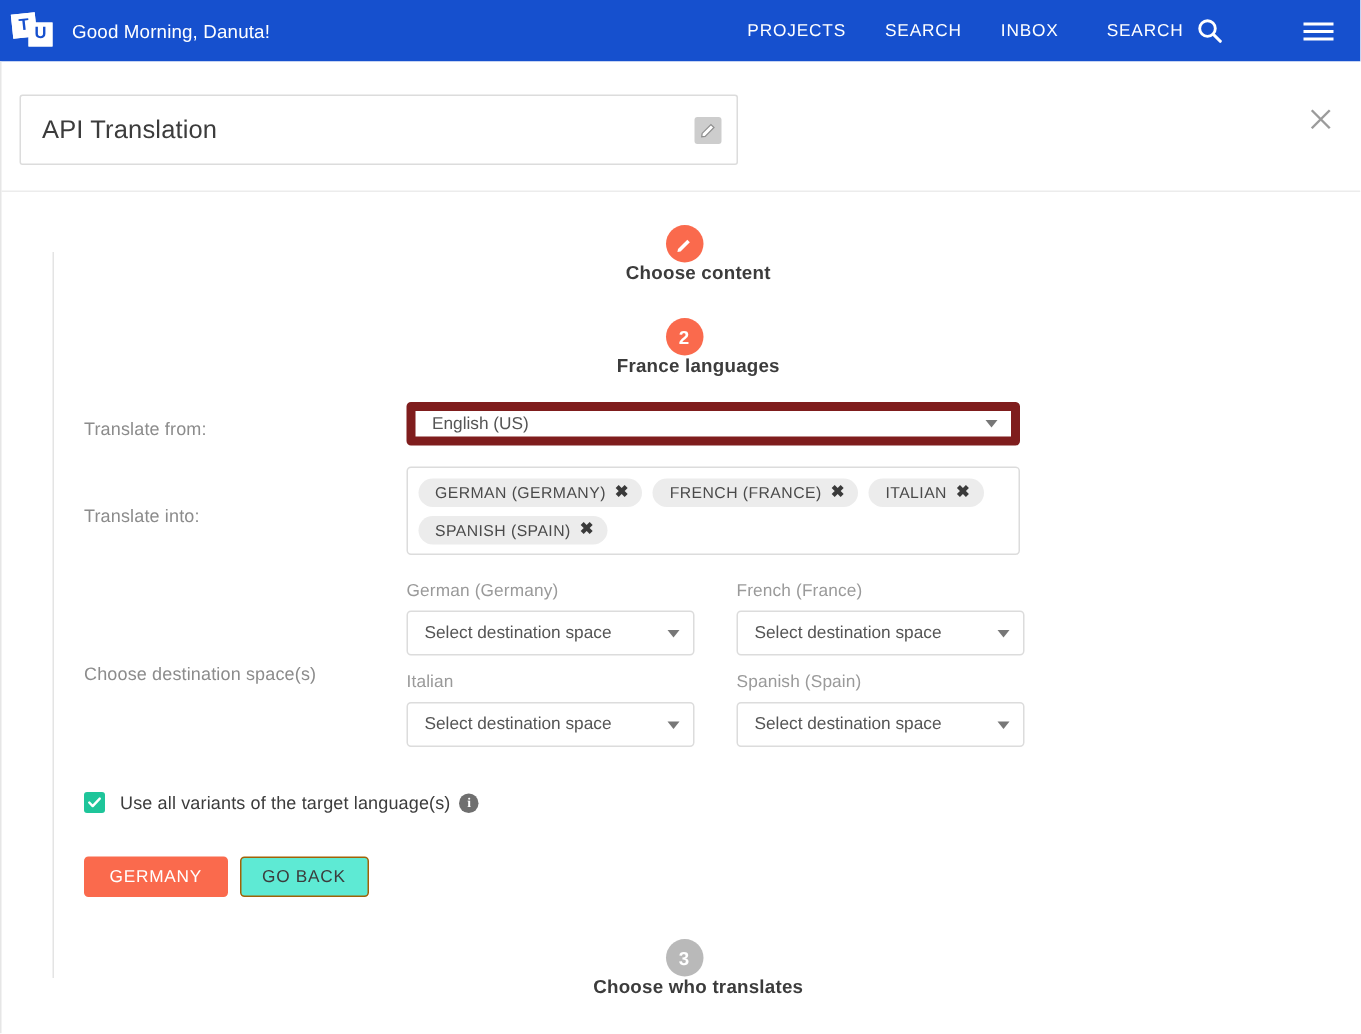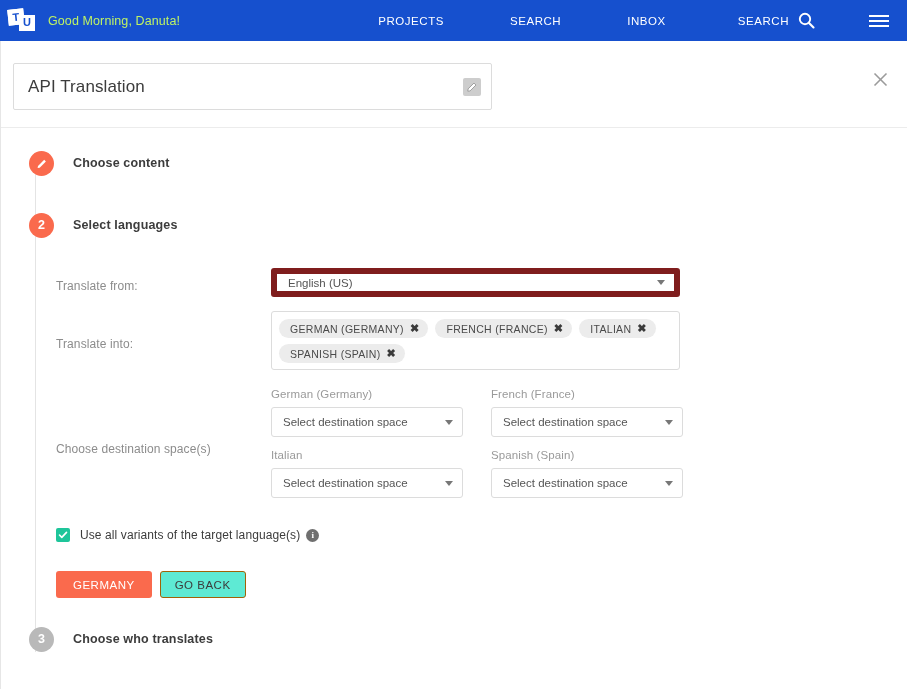--- a/index.html
+++ b/index.html
@@ -31,38 +31,37 @@
     border: 1.5px solid #ffffff;
     display: flex; align-items: center; justify-content: center;
     color: #1650ce;
     font-weight: bold;
     font-size: 11px;
     line-height: 1;
   }
   .logo-t { left: 2px; top: 3px; width: 16px; height: 16px; transform: rotate(-6deg); }
   .logo-u { left: 13px; top: 9px; width: 16px; height: 16px; }
   .greeting {
-    color: #bef264;
+    color: #ffffff;
     font-size: 12.5px;
     letter-spacing: .1px;
     white-space: nowrap;
   }
   .nav {
     margin-left: auto;
     display: flex;
     align-items: center;
     gap: 26px;
   }
   .nav-item {
     color: #ffffff;
     font-size: 11.5px;
     letter-spacing: .55px;
     cursor: pointer;
     white-space: nowrap;
-    margin-left: 40px;
   }
   .search-group {
     display: flex;
     align-items: center;
     gap: 9px;
     margin-left: 6px;
     cursor: pointer;
   }
   .search-icon svg { display: block; }
   .burger {
@@ -121,23 +120,24 @@
   .step-line {
     position: absolute;
     left: 34px; top: 40px; bottom: 0;
     width: 1px;
     background: #e4e4e4;
   }
   .step {
     position: relative;
     display: flex;
     align-items: center;
-    padding-left: 28px;
+    padding-left: 4px;
     height: 26px;
     z-index: 2;
+    flex-direction: column;
   }
   .step-circle {
     width: 25px; height: 25px;
     border-radius: 50%;
     display: flex; align-items: center; justify-content: center;
     color: #ffffff;
     font-size: 12.5px;
     font-weight: bold;
     flex: 0 0 auto;
     background: #fa6a4d;
@@ -377,21 +377,21 @@
         <svg width="12" height="12" viewBox="0 0 12 12">
           <path d="M2 9 L8.2 2.8 L9.9 4.5 L3.7 10.7 L1.6 11 Z" fill="#ffffff"></path>
         </svg>
       </div>
       <div class="step-label">Choose content</div>
     </div>
 
     <div style="height:36px"></div>
     <div class="step">
       <div class="step-circle">2</div>
-      <div class="step-label">Select languages</div>
+      <div class="step-label">France languages</div>
     </div>
 
     <div class="step-body">
       <div class="form">
 
         <div class="row">
           <div class="row-label">Translate from:</div>
           <div class="field-col">
             <div class="select">
               <span>English (US)</span>

